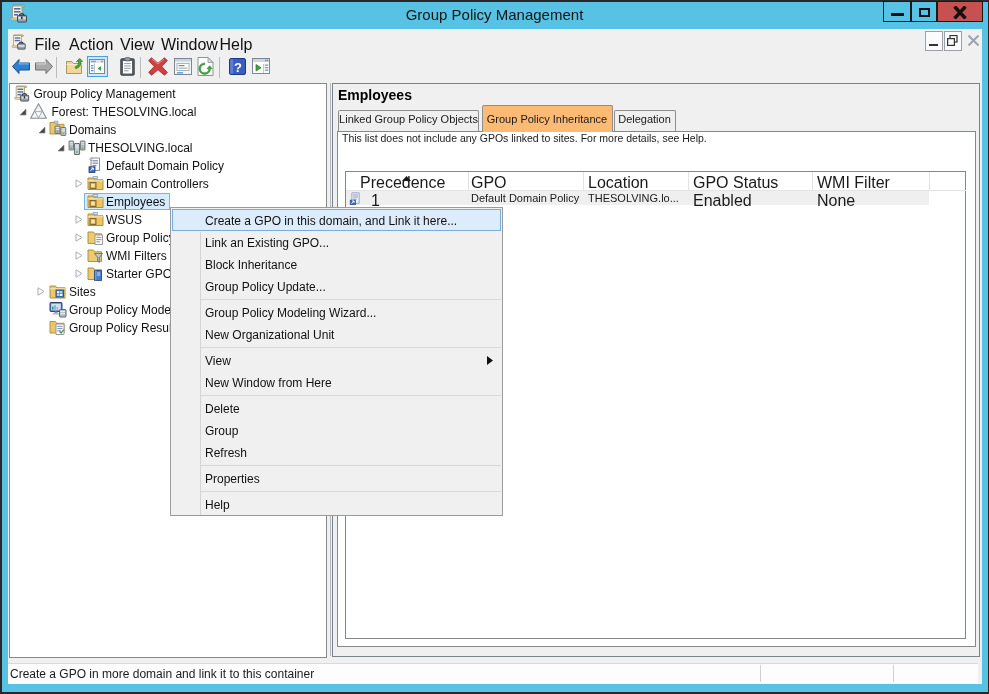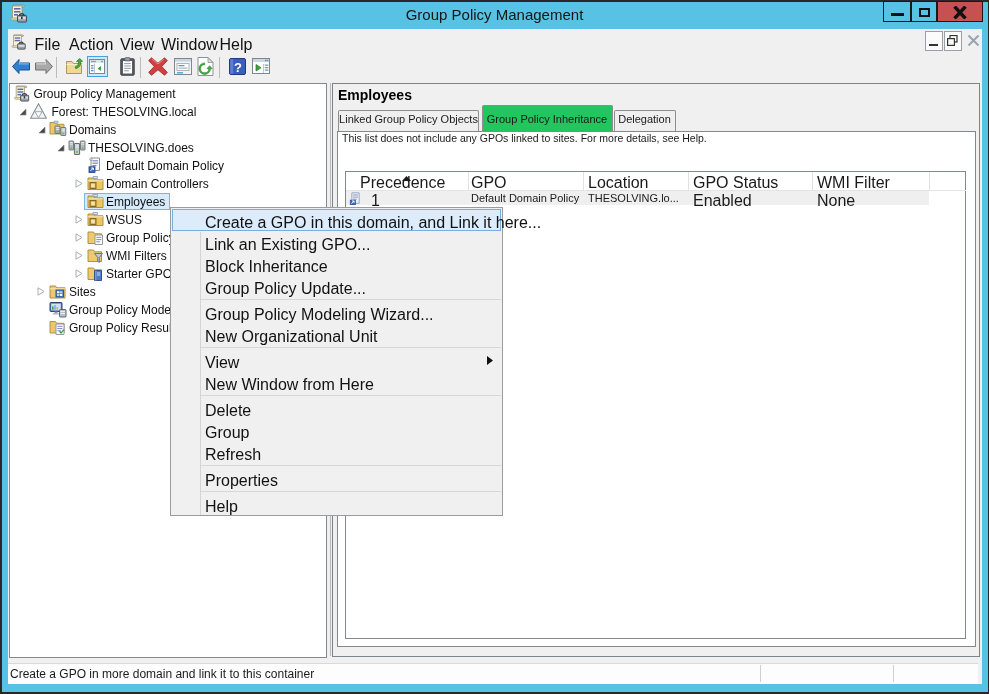--- a/index.html
+++ b/index.html
@@ -13,21 +13,21 @@
 .tb-sep{position:absolute;top:57px;width:1px;height:21px;background:#b9bcbf}
 .pane-l{position:absolute;left:9px;top:82.5px;width:318px;height:575.5px;background:#fff;border:1px solid #828790}
 .pane-r{position:absolute;left:332px;top:82.5px;width:648px;height:574.5px;background:#f0f0f0;border:1px solid #7c838b}
 .treelabel{position:absolute;font-size:12px;color:#111;white-space:nowrap}
 .tab{position:absolute;font-size:11px;text-align:center;border:1px solid #8e8e8e;background:#efefef;border-bottom:none;white-space:nowrap;border-radius:2px 2px 0 0}
 .tabpage{position:absolute;left:337px;top:131px;width:639px;height:516px;background:#fff;border:1px solid #828790}
 .list{position:absolute;left:345px;top:171px;width:621px;height:468px;background:#fff;border:1px solid #828790}
 .hsep{position:absolute;width:1px;background:#e2e2e2}
 .celltext{position:absolute;font-size:16px;color:#1a1a1a;white-space:nowrap}
 .menu{position:absolute;left:170px;top:207px;width:333px;height:309px;background:#f0f0f0;border:1px solid #9b9b9b;z-index:50}
-.mi{position:absolute;left:205px;font-size:16px;color:#111;white-space:nowrap;z-index:52}
+.mi{position:absolute;left:205px;font-size:12px;color:#111;white-space:nowrap;z-index:52}
 .msep{position:absolute;left:201px;width:300px;height:1px;background:#d7d7d7;z-index:52}
 .status{position:absolute;left:8px;top:663px;width:970px;height:21px;background:#fdfdfd;border-top:1px solid #d9d9d9}
 svg{position:absolute;display:block}
 </style></head>
 <body>
 <div class="blue"></div>
 <div class="client"></div>
 <div class="titletext">Group Policy Management</div>
 
 <svg style="left:10px;top:4px" width="17" height="19" viewBox="0 0 17 19">
@@ -151,21 +151,21 @@
   </svg>
 
 <div class="pane-l"></div>
 <div class="pane-r"></div>
 <div class="abs" style="left:330px;top:83px;width:1px;height:573px;background:#b6babd"></div>
 <div class="tabpage"></div>
 <div class="abs" style="left:338px;top:87px;font-size:14px;font-weight:bold;color:#000">Employees</div>
 
 <div class="tab" style="left:338px;top:110px;width:141px;height:21px;line-height:17px">Linked Group Policy Objects</div>
 <div class="tab" style="left:613.5px;top:110px;width:62px;height:21px;line-height:17px">Delegation</div>
-<div class="tab" style="left:481.5px;top:104.5px;width:131px;height:27.5px;line-height:27px;background:#22c55e;z-index:5">Group Policy Inheritance</div>
+<div class="tab" style="left:481.5px;top:104.5px;width:131px;height:27.5px;line-height:27px;background:#fdba74;z-index:5">Group Policy Inheritance</div>
 <div class="abs" style="left:342px;top:131.5px;font-size:10.5px">This list does not include any GPOs linked to sites. For more details, see Help.</div>
 
 <div class="list"></div>
 <div class="abs" style="left:346px;top:190px;width:583px;height:15px;background:#efefef"></div>
 <div class="abs" style="left:346px;top:190px;width:620px;height:1px;background:#e4e4e4"></div>
 <div class="hsep" style="left:468px;top:172px;height:18px"></div>
 <div class="hsep" style="left:583px;top:172px;height:18px"></div>
 <div class="hsep" style="left:688px;top:172px;height:18px"></div>
 <div class="hsep" style="left:812px;top:172px;height:18px"></div>
 <div class="hsep" style="left:929px;top:172px;height:18px"></div>
@@ -238,21 +238,21 @@
     <rect x="2.4" y="8.4" width="1.7" height="1.7" fill="#76c043"></rect>
     <rect x="12.4" y="2" width="4.6" height="9" rx="0.4" fill="#b0bac0" stroke="#5d666c" stroke-width="0.8"></rect>
     <rect x="13.2" y="3" width="3" height="0.9" fill="#e6ecee"></rect>
     <rect x="13.2" y="4.7" width="3" height="0.9" fill="#e6ecee"></rect>
     <rect x="13.8" y="8.4" width="1.7" height="1.7" fill="#76c043"></rect>
     <rect x="6.4" y="4.5" width="5.2" height="11" rx="0.4" fill="#c2ccd2" stroke="#555e64" stroke-width="0.9"></rect>
     <rect x="7.3" y="5.7" width="3.4" height="1" fill="#eef2f4"></rect>
     <rect x="7.3" y="7.6" width="3.4" height="1" fill="#eef2f4"></rect>
     <rect x="8" y="12" width="1.9" height="1.9" fill="#76c043"></rect>
   </svg>
-<div class="treelabel" style="left:88px;top:140.5px">THESOLVING.does</div>
+<div class="treelabel" style="left:88px;top:140.5px">THESOLVING.local</div>
 <svg style="left:87px;top:157px" width="16" height="16" viewBox="0 0 16 16">
     <path d="M4 1 h8.5 v12.5 H4 Z" fill="#fdfdfd" stroke="#8a8f96" stroke-width="1"></path>
     <path d="M4 1 c-1.8 0 -1.8 2.5 0 2.5 h1 V1 Z" fill="#e8e8e8" stroke="#8a8f96" stroke-width="0.7"></path>
     <rect x="5.5" y="3.2" width="5.5" height="1.2" fill="#7a88c0"></rect>
     <rect x="5.5" y="5.6" width="5.5" height="1.2" fill="#7a88c0"></rect>
     <rect x="5.5" y="8" width="4" height="1.2" fill="#7a88c0"></rect>
     <rect x="2" y="9.8" width="6" height="5.7" fill="#3a6cc4" stroke="#1e3e7e" stroke-width="0.8"></rect>
     <path d="M3.5 13.8 L6.3 11 M6.3 11 h-2 M6.3 11 v2" stroke="#fff" stroke-width="1" fill="none"></path>
   </svg>
 <div class="treelabel" style="left:106px;top:158.5px">Default Domain Policy</div>

